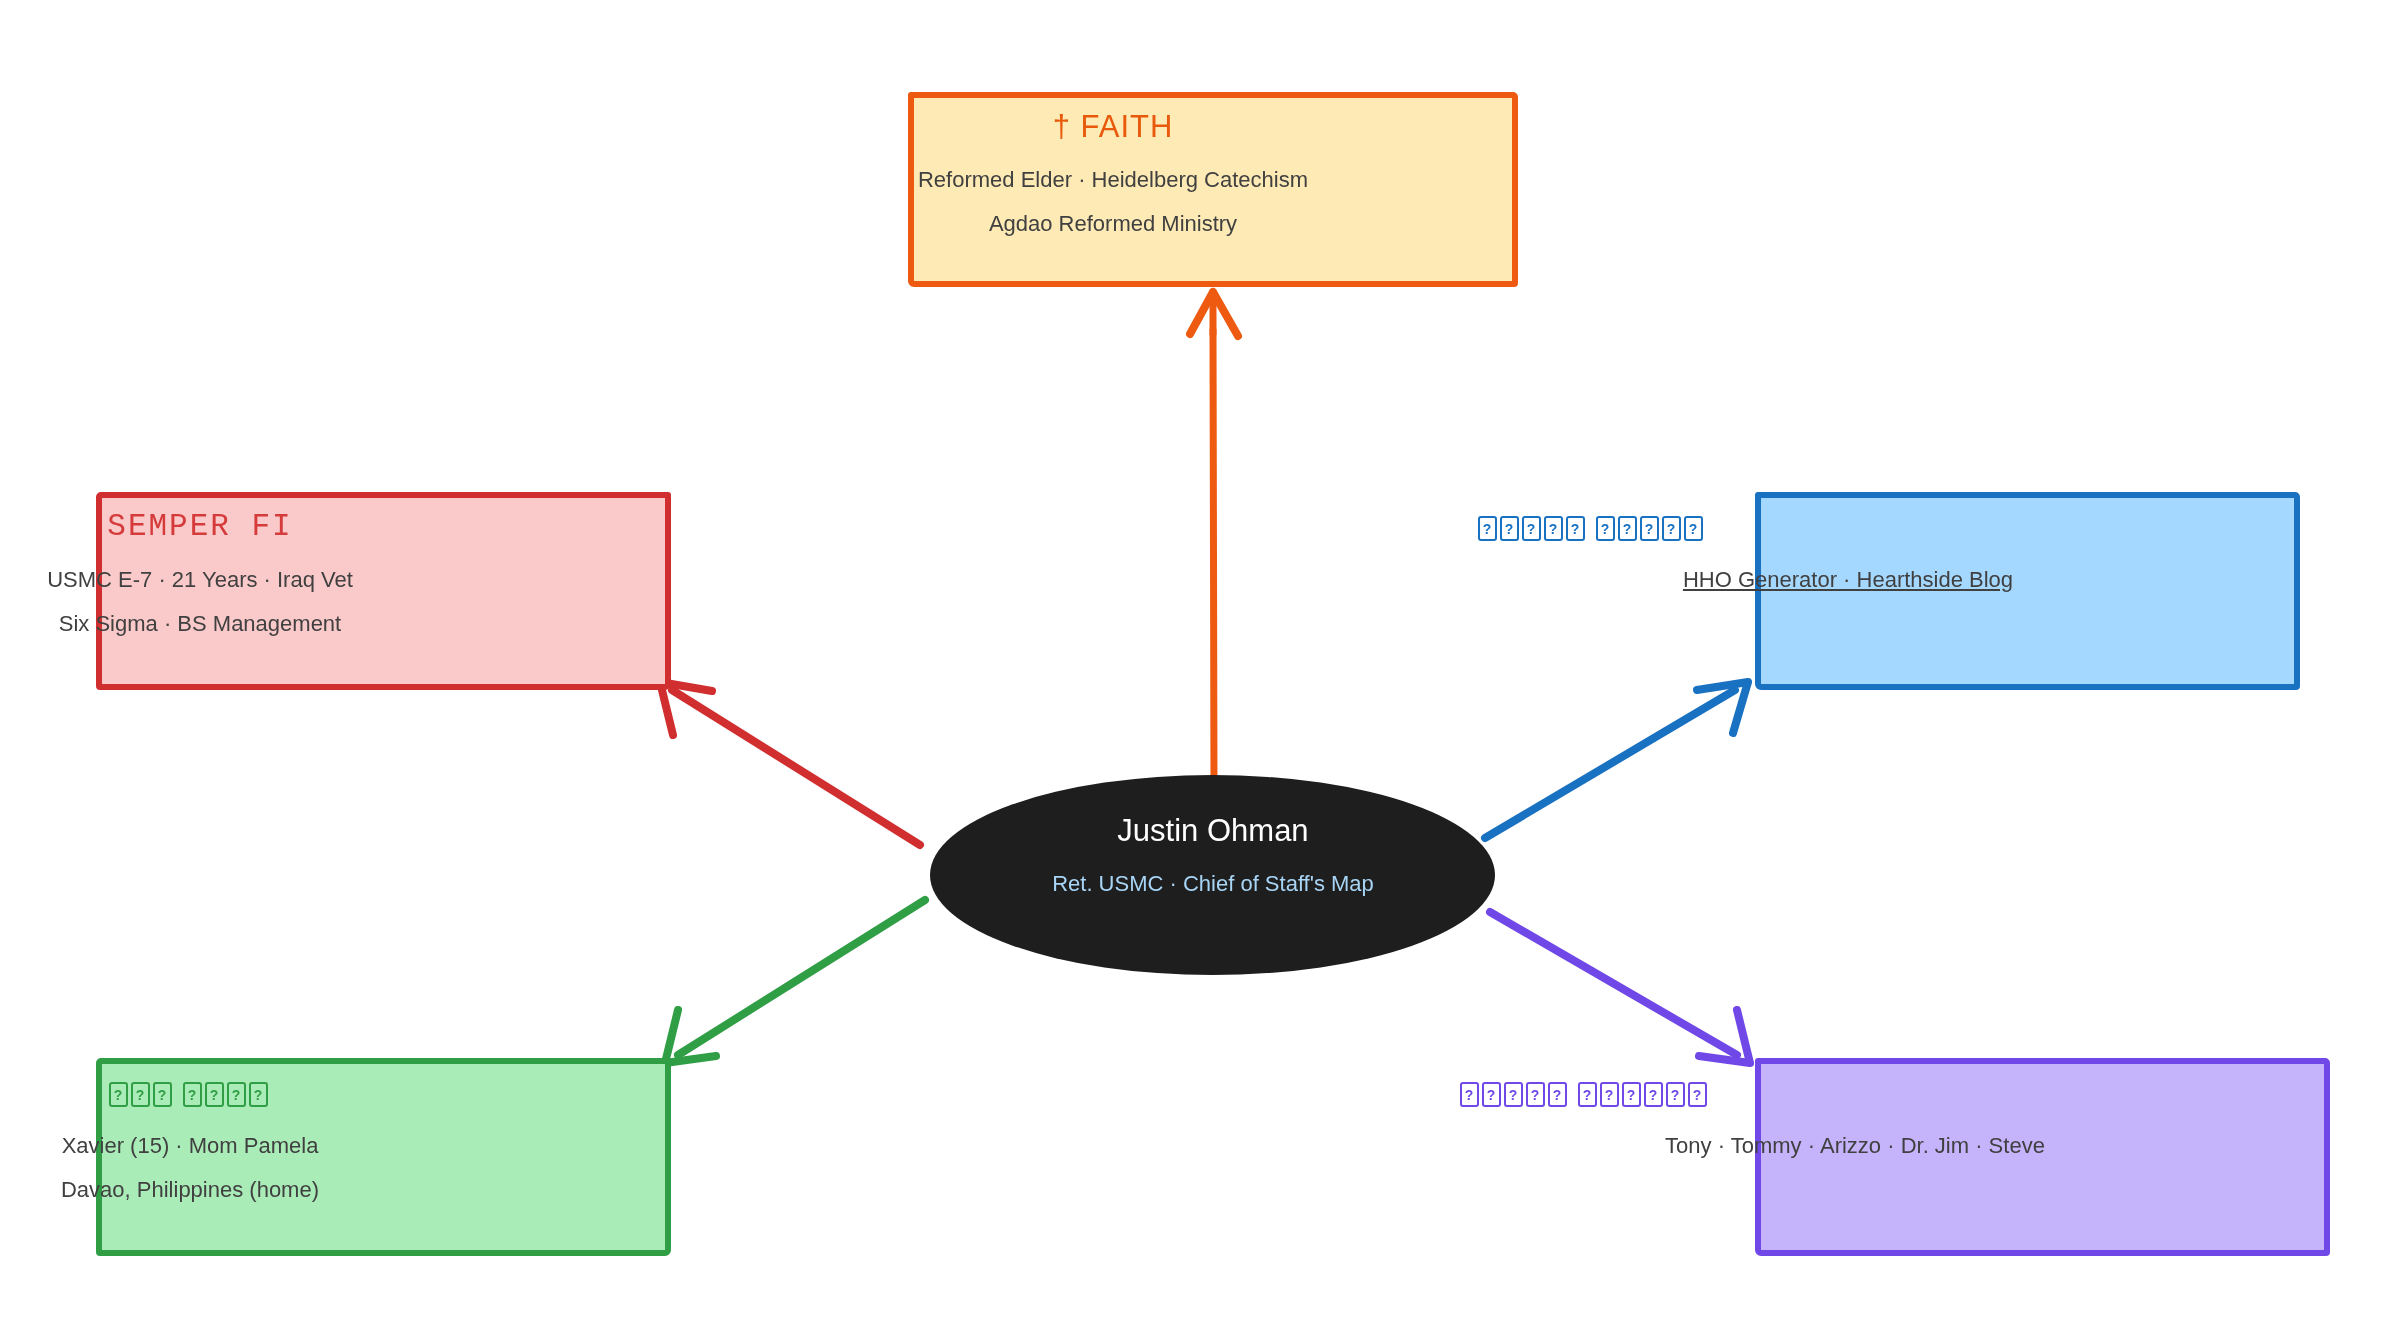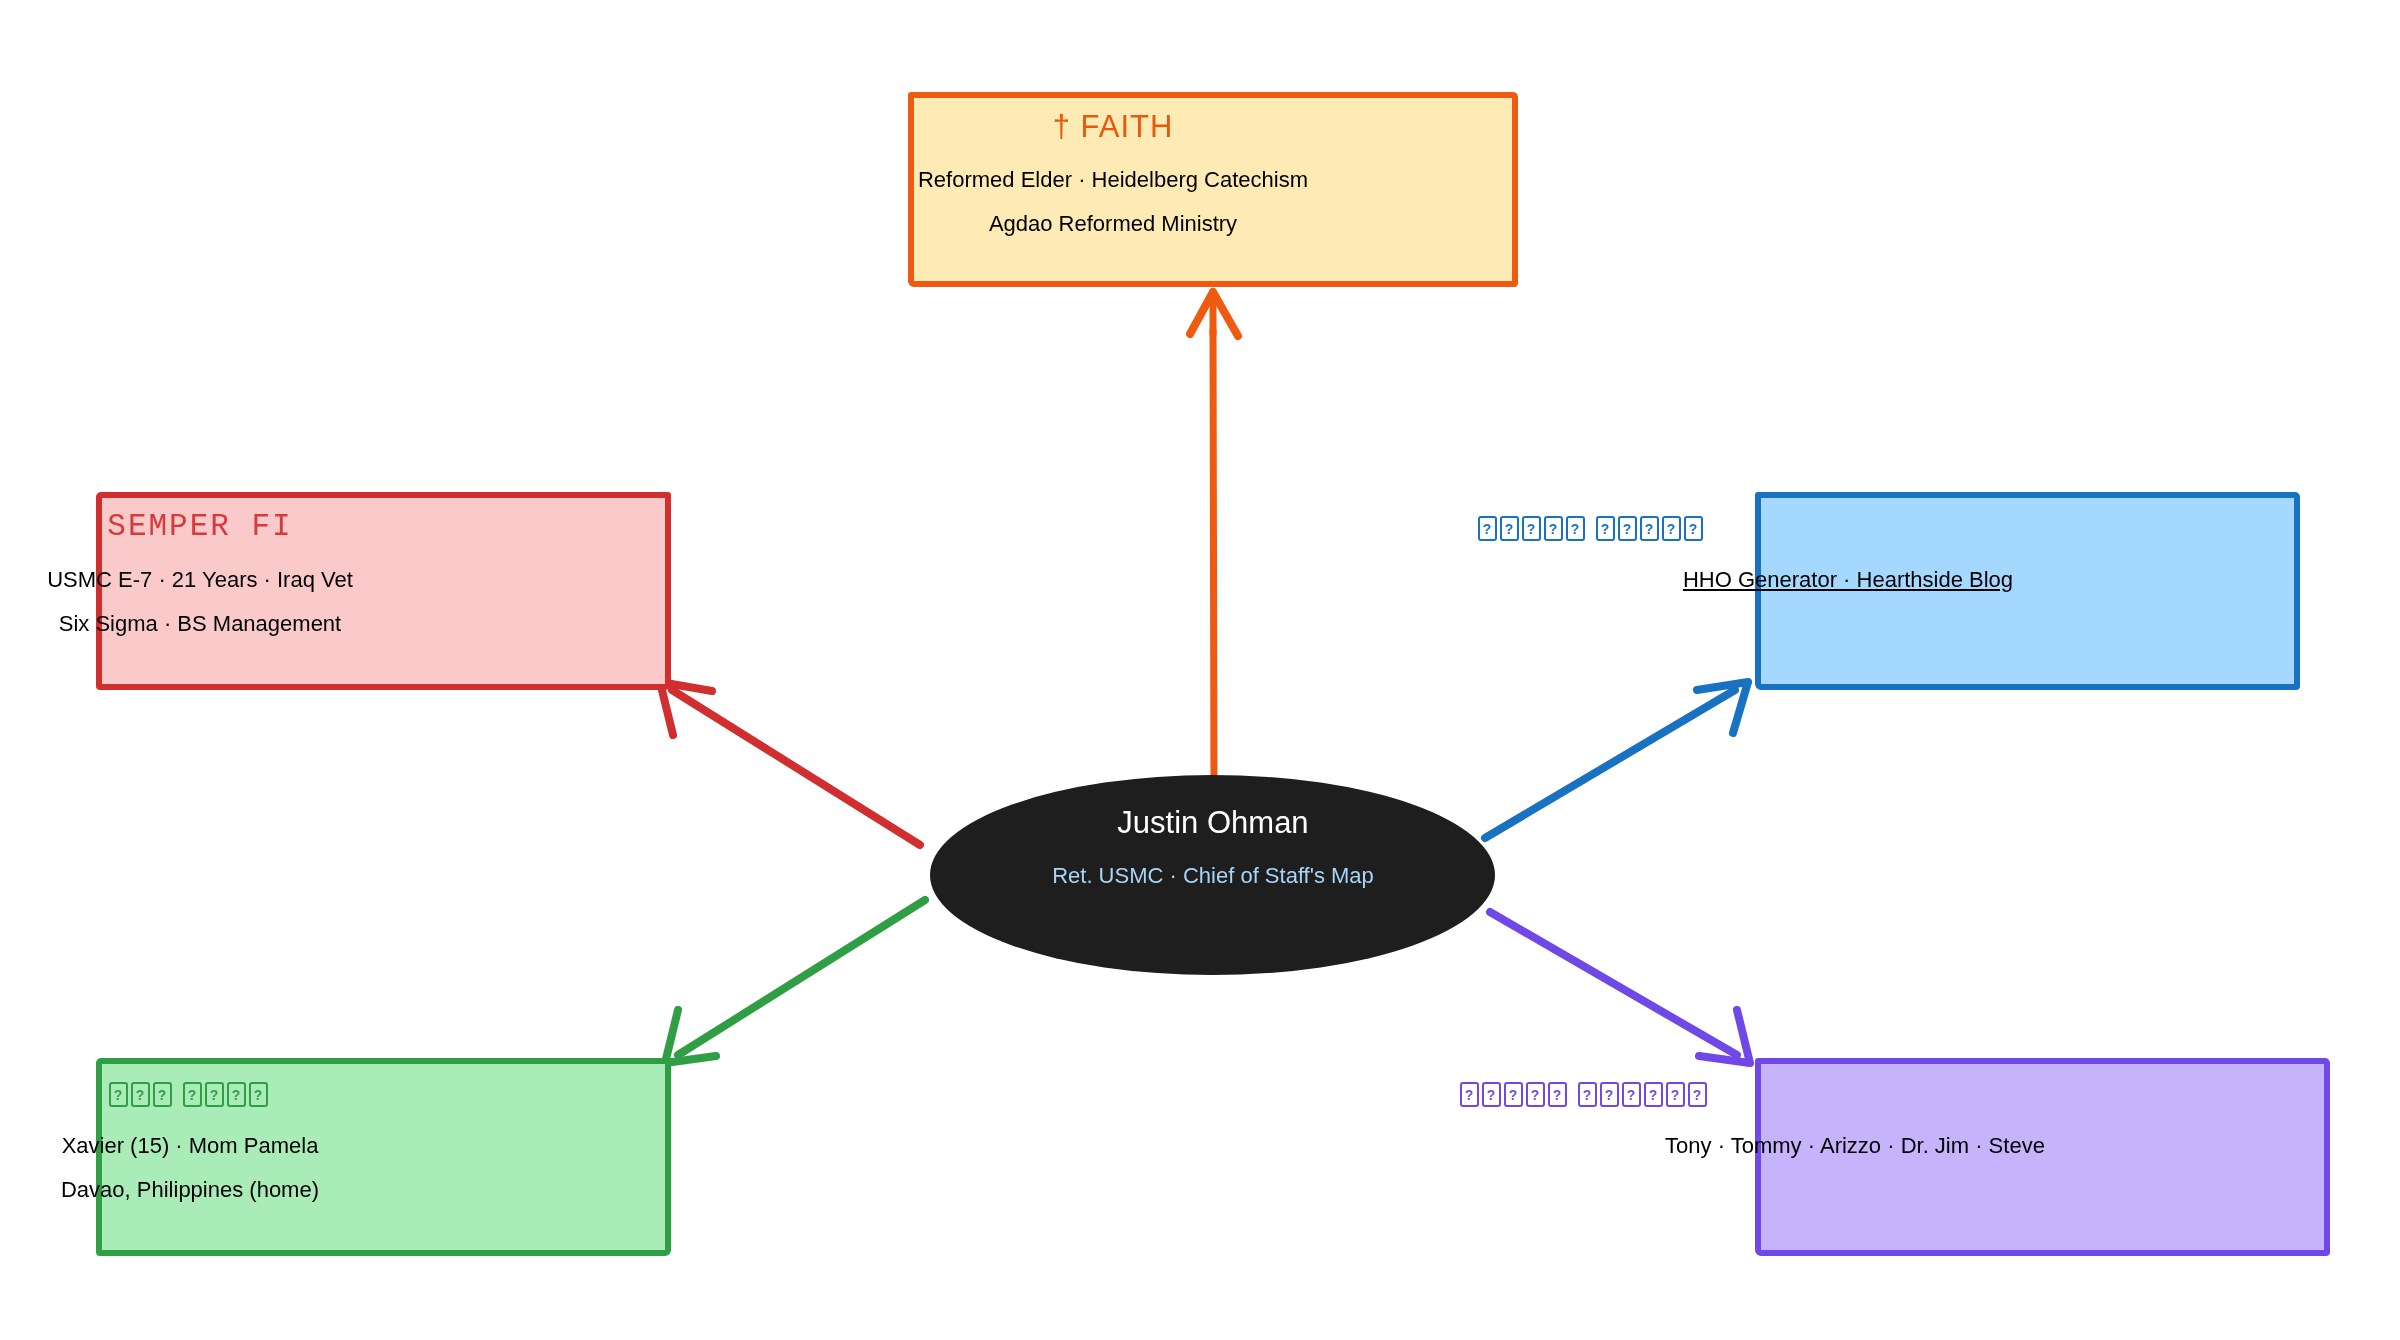--- a/index.html
+++ b/index.html
@@ -52,21 +52,21 @@
     letter-spacing: 1px;
     margin-bottom: 14px;
   }
   .node-title.mono {
     font-family: "Liberation Mono", "DejaVu Sans Mono", monospace;
     letter-spacing: 2px;
   }
   .node-line {
     font-size: 22px;
     line-height: 44px;
-    color: #000000;
+    color: #404040;
   }
 
   
   .tofu-row {
     display: inline-block;
     white-space: nowrap;
     line-height: 0;
   }
   .tofu {
     display: inline-block;
@@ -105,20 +105,21 @@
     position: absolute;
     z-index: 6;
     text-align: center;
     pointer-events: none;
     white-space: nowrap;
   }
   #center-title {
     font-size: 31px;
     line-height: 36px;
     color: #ffffff;
+    margin-top: 8px;
   }
   #center-sub {
     font-size: 22px;
     line-height: 30px;
     color: #a8d4f5;
     margin-top: 20px;
   }
 </style>
 </head>
 <body>

